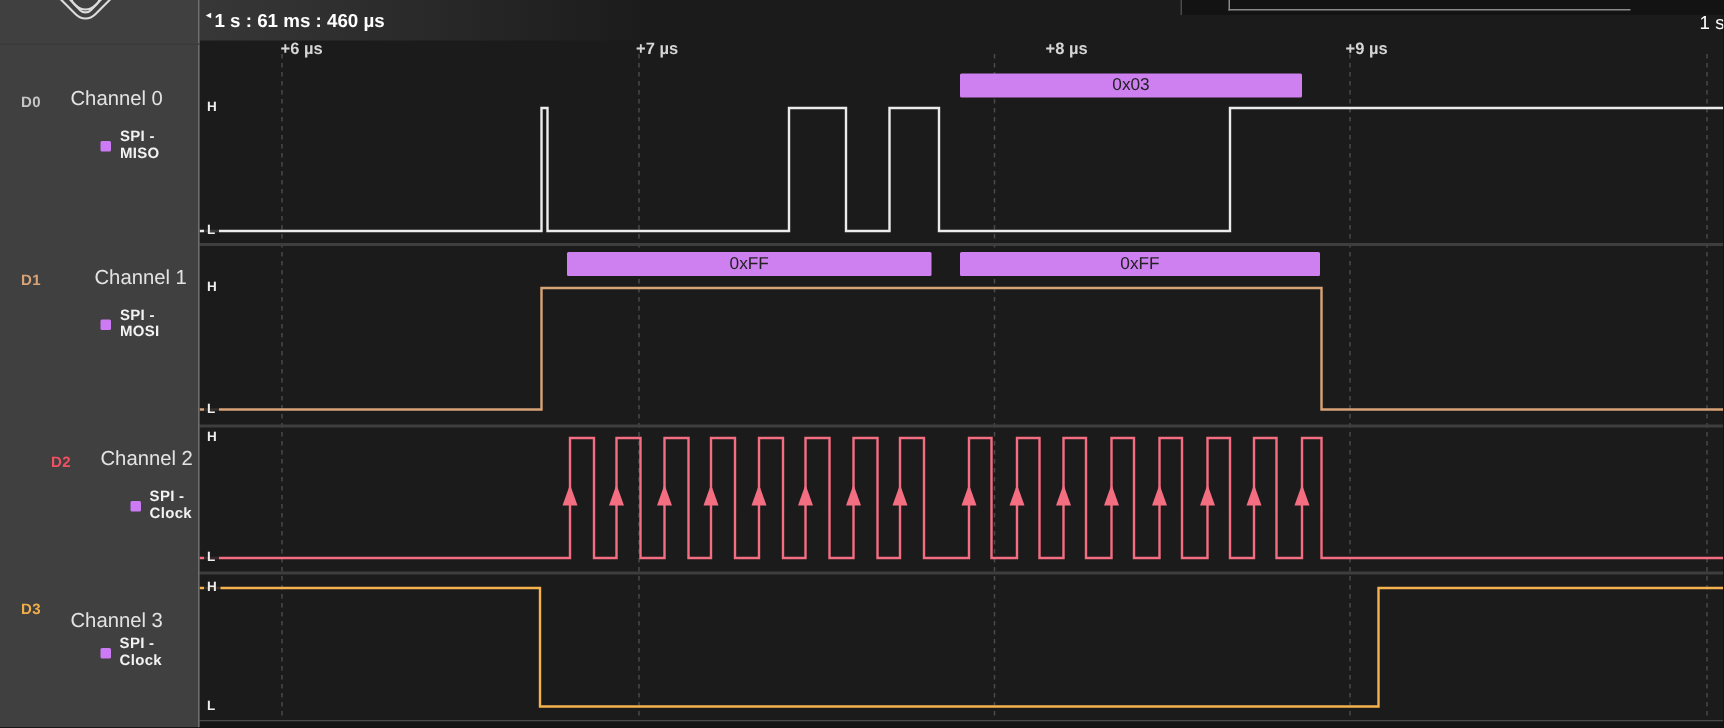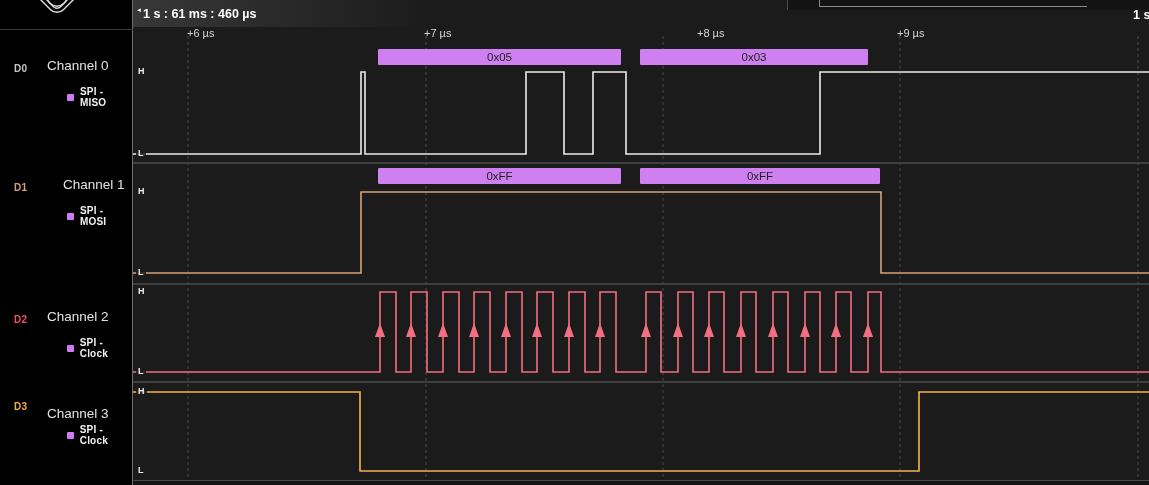--- a/index.html
+++ b/index.html
@@ -5,36 +5,36 @@
   * { margin:0; padding:0; box-sizing:border-box; }
   html,body { background:#111; }
   #stage {
     position:relative; width:1149px; height:485px; overflow:hidden;
     background:#1b1b1b; font-family:"Liberation Sans", sans-serif;
     -webkit-font-smoothing:antialiased;
   }
   
   #panel {
     position:absolute; left:0; top:0; width:133px; height:485px;
-    background:#000000; border-right:1px solid #6e6e6e; z-index:5;
+    background:#404040; border-right:1px solid #6e6e6e; z-index:5;
   }
   #logo-area { position:absolute; left:0; top:0; width:133px; height:30px; border-bottom:1px solid #3a3a3a; }
   .ch-label { position:absolute; left:0; width:132px; }
   .ch-id { position:absolute; left:14px; font-size:10px; font-weight:bold; letter-spacing:.3px; }
   .ch-name { position:absolute; left:47px; font-size:13.5px; color:#e3e3e3; }
   .ch-proto { position:absolute; left:51px; display:flex; align-items:center; gap:6px;padding-left:16px; }
   .ch-proto .bullet { width:7px; height:7px; background:#cd7af5; border-radius:1px; display:inline-block; }
   .ch-proto .ptext { font-size:10px; font-weight:bold; color:#f2f2f2; letter-spacing:.2px; }
   
   #ts-glow { position:absolute; left:133px; top:0; width:300px; height:27px;
     background:linear-gradient(to right, rgba(90,90,90,.45), rgba(90,90,90,0)); }
   #timestamp { position:absolute; left:136px; top:7px; font-size:12.5px; font-weight:bold; color:#fff; white-space:nowrap; }
   #timestamp .mark { font-size:6px; vertical-align:6px; margin-right:1px; }
-  #right-time { position:absolute; left:1133px; top:8px; font-size:12.5px; font-weight:bold; color:#fff; white-space:nowrap; }
-  .tlabel { position:absolute; top:27px; font-size:11px; font-weight:normal; color:#d6d6d6; white-space:nowrap; }
+  #right-time { position:absolute; left:1133px; top:8px; font-size:12.5px; font-weight:normal; color:#fff; white-space:nowrap; }
+  .tlabel { position:absolute; top:27px; font-size:11px; font-weight:bold; color:#d6d6d6; white-space:nowrap; }
   
   #tr-strip { position:absolute; top:0; left:787px; right:0; height:10px; background:#131313; border-left:1px solid #4a4a4a; z-index:4; }
   #tr-corner { position:absolute; top:0; left:819px; width:268px; height:7px;
     border-left:1px solid #8a8a8a; border-bottom:1px solid #8a8a8a; z-index:5; }
   
   .sep { position:absolute; left:0; width:1149px; height:2px; background:#3e3e3e; z-index:3; }
   #footer-line { position:absolute; left:0; top:480px; width:1149px; height:1px; background:#4a4a4a; z-index:3; }
   #footer-strip { position:absolute; left:0; top:481px; width:1149px; height:4px; background:#141414; z-index:3; }
   
   #wavesvg { position:absolute; left:0; top:0; z-index:2; pointer-events:none; }
@@ -115,41 +115,40 @@
       </span>
     </div>
     <div class="ch-label" style="top: 163px; height: 121px;">
       <span class="ch-id" style="top: 19px; color: rgb(216, 163, 119);">D1</span>
       <span class="ch-name" style="top: 14px; margin-left: 16px;">Channel 1</span>
       <span class="ch-proto" style="top: 42px;">
         <i class="bullet"></i>
         <span class="ptext">SPI - MOSI</span>
       </span>
     </div>
-    <div class="ch-label" style="top: 295px; height: 98px;">
+    <div class="ch-label" style="top: 284px; height: 98px; margin-left: 20px;">
       <span class="ch-id" style="top: 19px; color: rgb(242, 80, 99);">D2</span>
       <span class="ch-name" style="top: 14px;">Channel 2</span>
       <span class="ch-proto" style="top: 42px;">
         <i class="bullet"></i>
         <span class="ptext">SPI - Clock</span>
       </span>
     </div>
     <div class="ch-label" style="top: 382px; height: 98px;">
       <span class="ch-id" style="top: 19px; color: rgb(240, 174, 74);">D3</span>
       <span class="ch-name" style="top: 24px;">Channel 3</span>
       <span class="ch-proto" style="top: 42px;">
         <i class="bullet"></i>
         <span class="ptext">SPI - Clock</span>
       </span>
     </div>
   </div>
 
 <span class="lvl" style="left: 136px; top: 66px;">H</span>
     <span class="lvl" style="left: 136px; top: 148px;">L</span>
-    <div class="annbar" style="left: 378px; width: 243px; top: 49px;">0x05</div>
     <div class="annbar" style="left: 640px; width: 228px; top: 49px;">0x03</div>
     <span class="lvl" style="left: 136px; top: 186px;">H</span>
     <span class="lvl" style="left: 136px; top: 267px;">L</span>
     <div class="annbar" style="left: 378px; width: 243px; top: 168px;">0xFF</div>
     <div class="annbar" style="left: 640px; width: 240px; top: 168px;">0xFF</div>
     <span class="lvl" style="left: 136px; top: 286px;">H</span>
     <span class="lvl" style="left: 136px; top: 366px;">L</span>
     <span class="lvl" style="left: 136px; top: 386px;">H</span>
     <span class="lvl" style="left: 136px; top: 465px;">L</span>
   </div>

